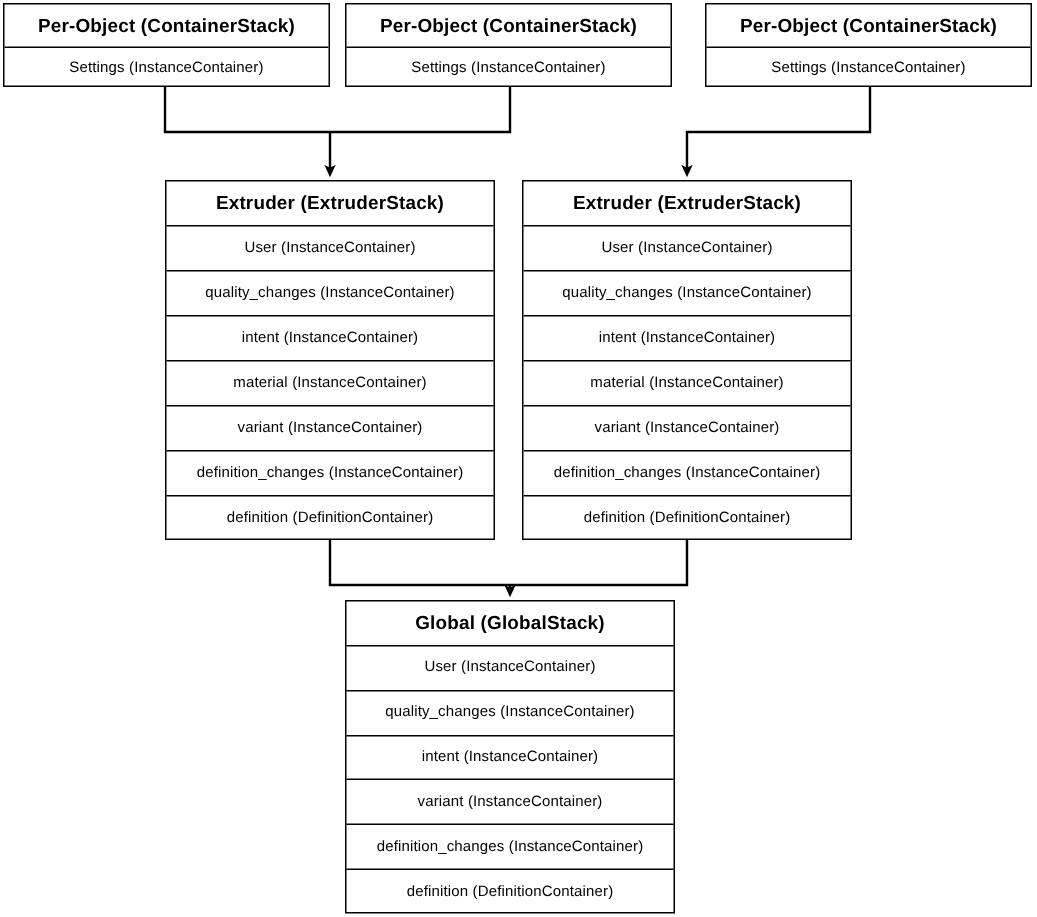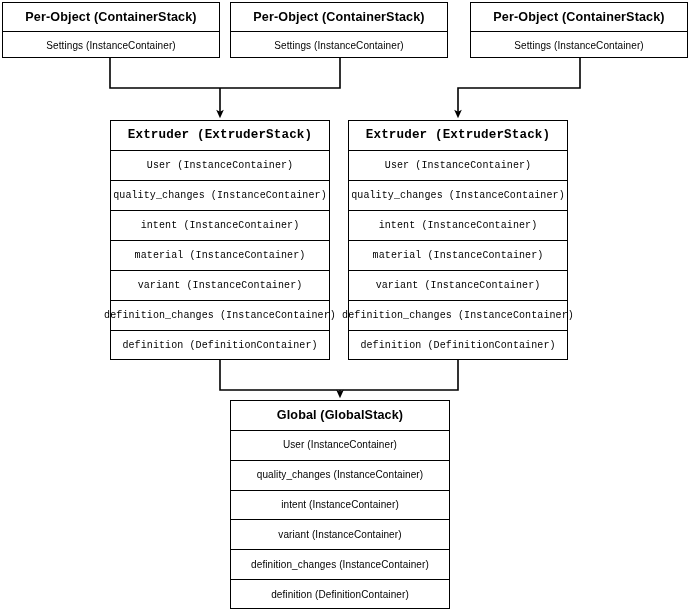--- a/index.html
+++ b/index.html
@@ -65,21 +65,21 @@
   .node.perobject { width: 218px; height: 56px; }
   .node.perobject .row.header { height: 29px; }
   .node.perobject .row.body   { height: 27px; }
 
   #perobject-1 { left: 2px;   top: 2px; }
   #perobject-2 { left: 230px; top: 2px; }
   #perobject-3 { left: 470px; top: 2px; }
 
   
   .node.extruder { width: 220px; height: 240px; }
-  .node.extruder .row { height: 30px; font-family: Liberation Mono, monospace; }
+  .node.extruder .row { height: 30px; }
 
   #extruder-1 { left: 110px; top: 120px; }
   #extruder-2 { left: 348px; top: 120px; }
 
   
   .node.global { width: 220px; height: 209px; }
   .node.global .row { height: 29.85px; }
 
   #global-1 { left: 230px; top: 400px; }
 </style>

